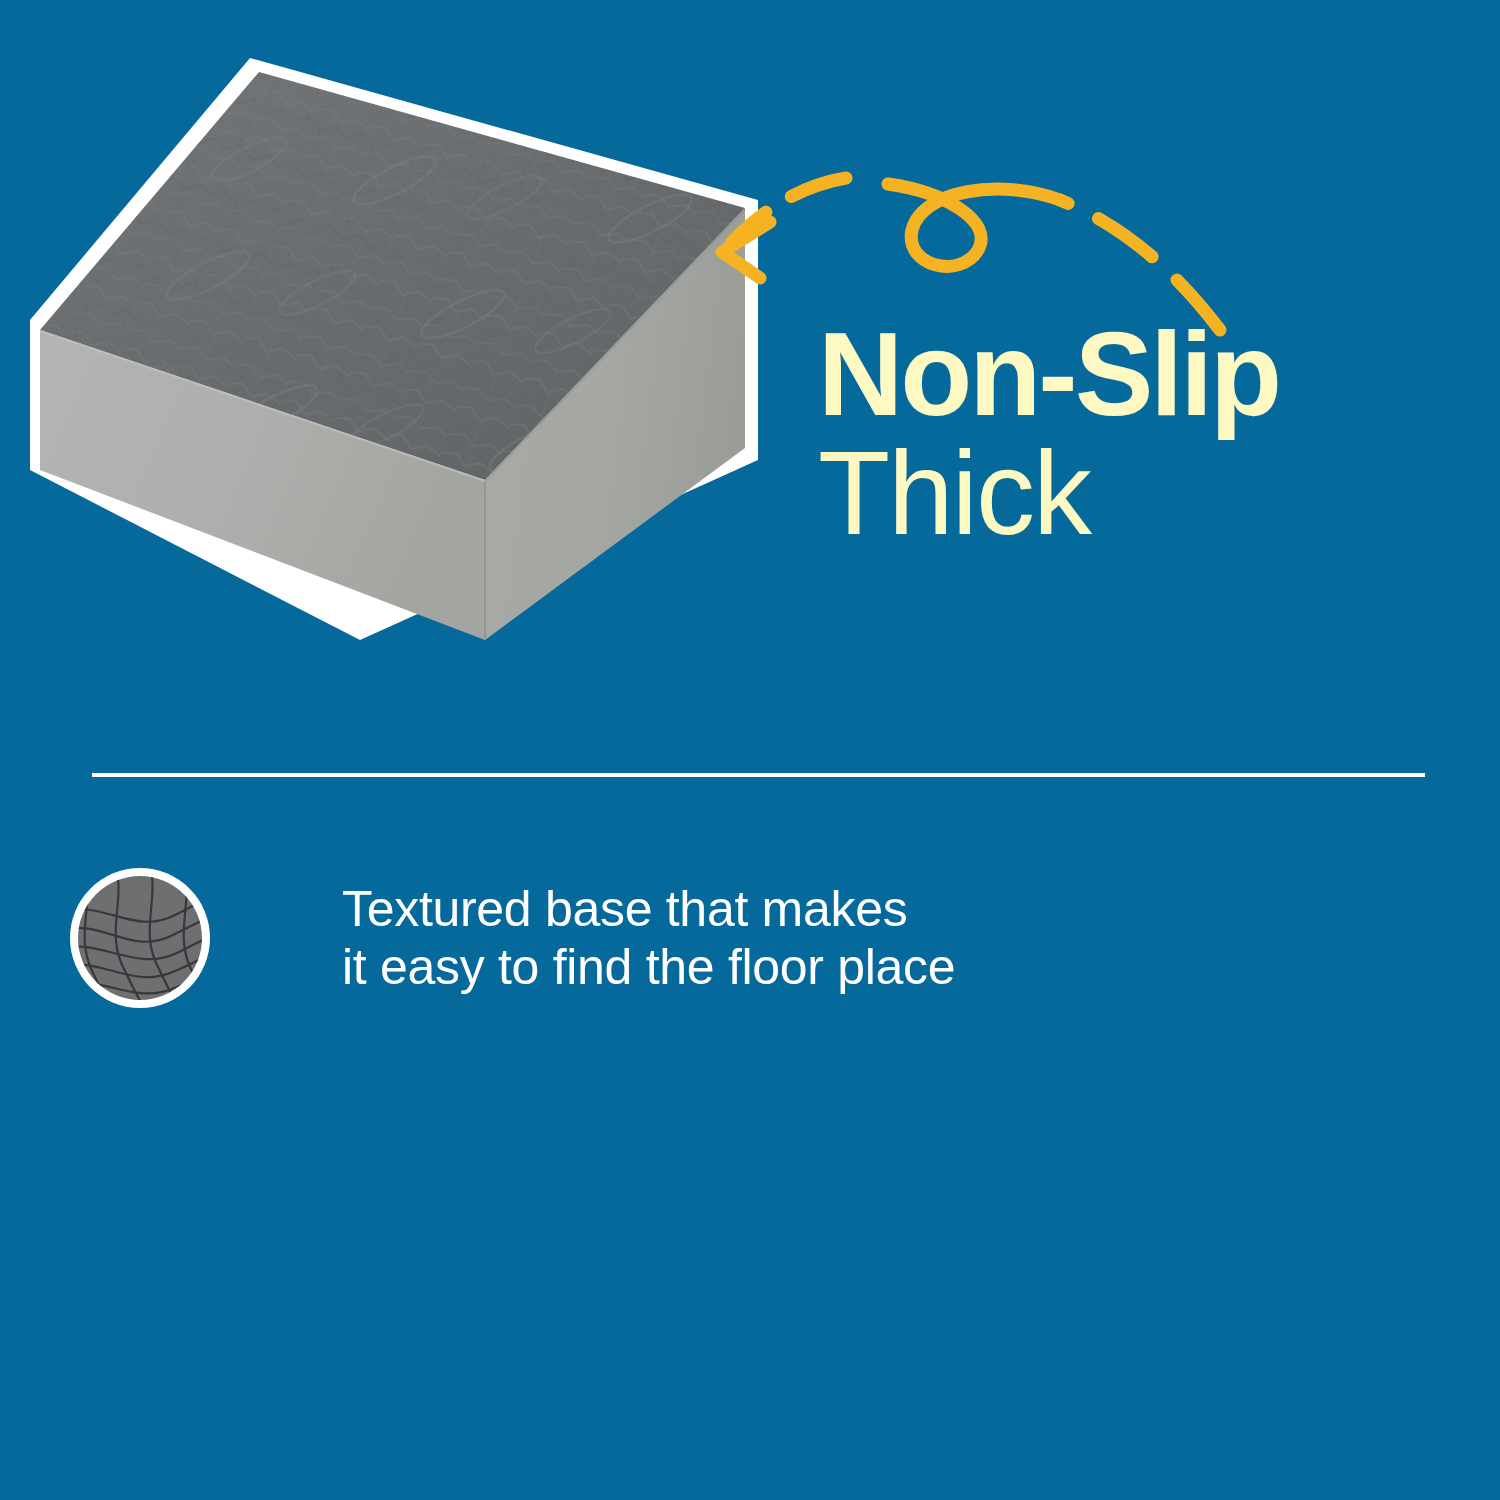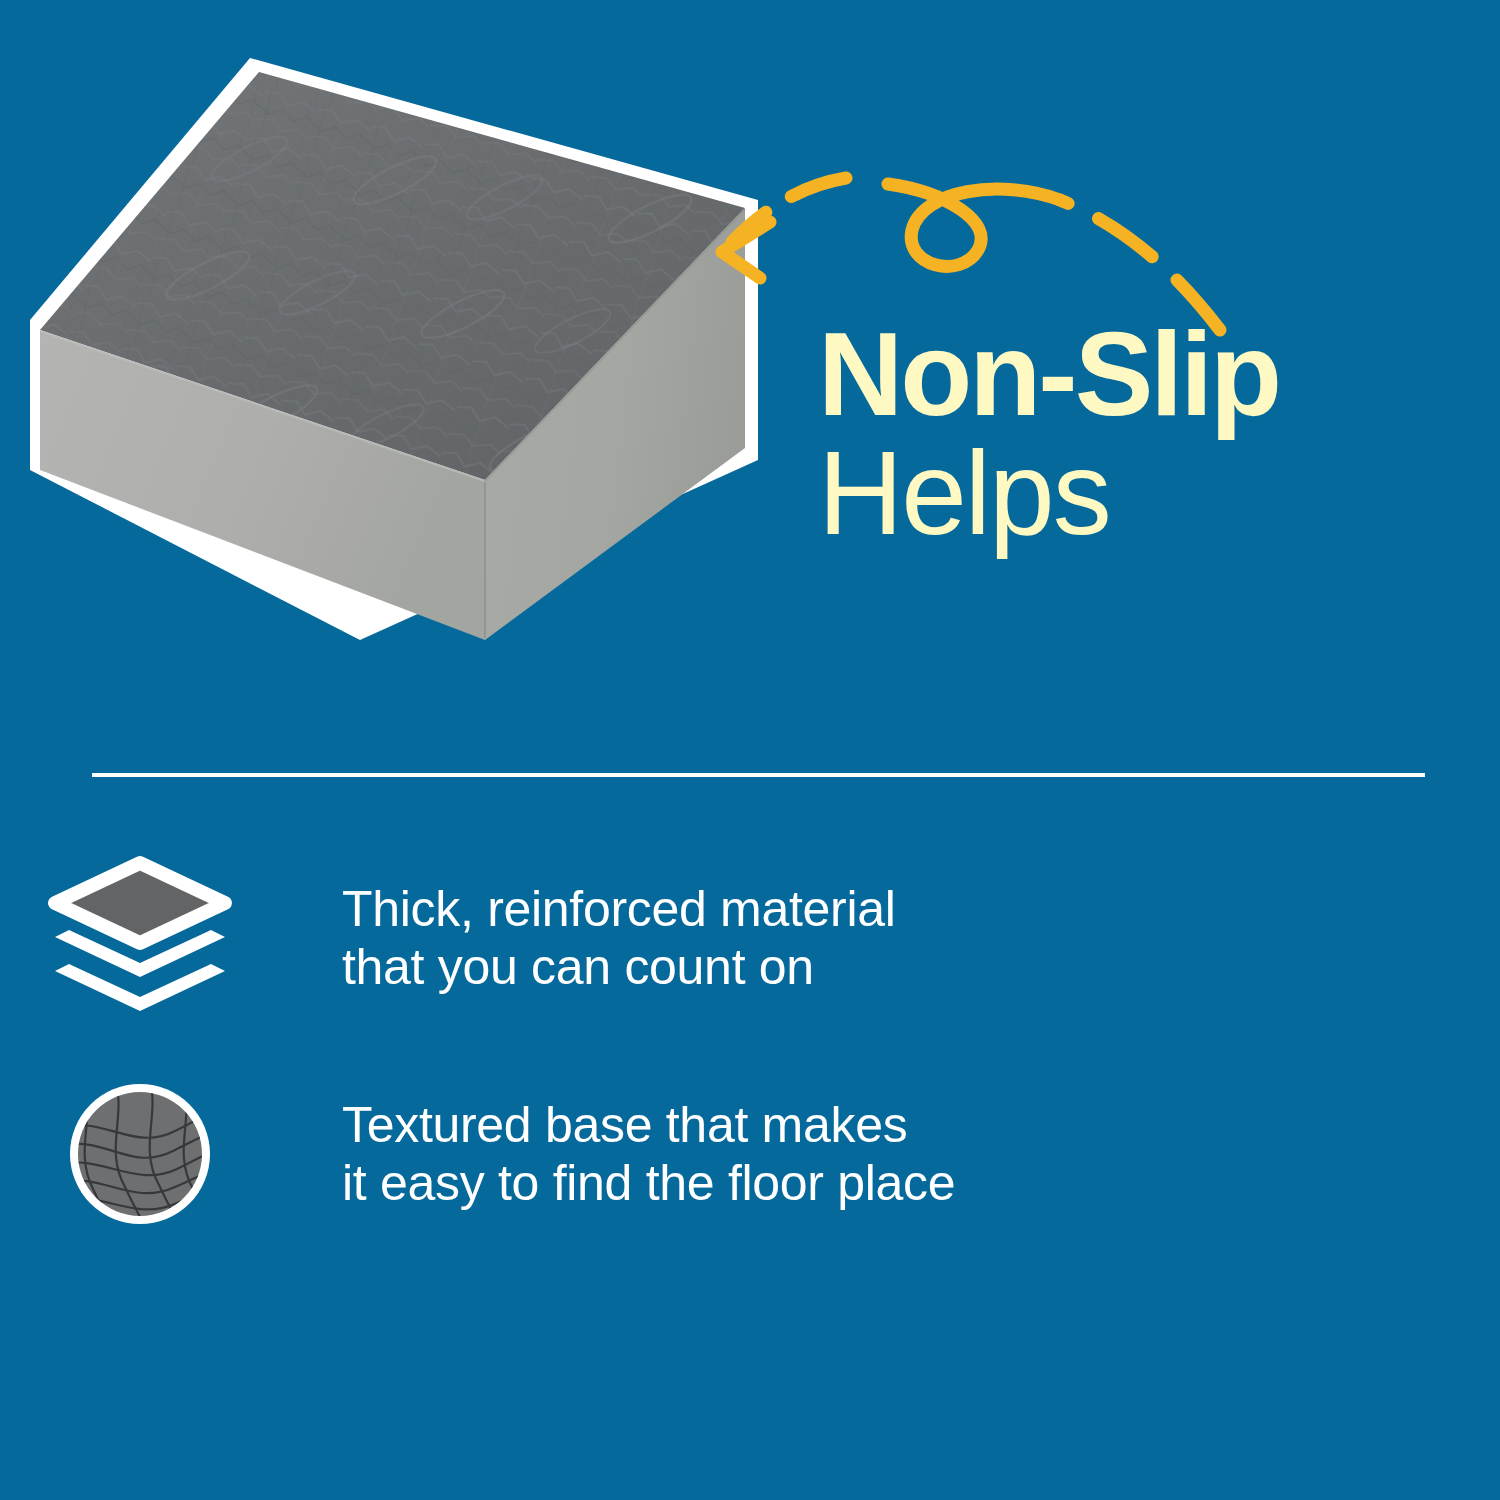--- a/index.html
+++ b/index.html
@@ -174,41 +174,27 @@
       <path d="M400 100 C 340 78, 262 90, 252 130 C 244 166, 300 180, 318 150 C 334 122, 286 92, 228 84"></path>
 
       <path d="M186 78 C 150 84, 110 102, 72 142" stroke-dasharray="58 30"></path>
 
       <path d="M110 122 L 62 152 L 100 178" stroke-linejoin="round"></path>
     </g>
   </svg>
 
   <div id="headline">
     <span class="line1">Non-Slip</span>
-    <span class="line2">Helps</span>
+    <span class="line2">Thick</span>
   </div>
 
   <div id="divider"></div>
 
   <div id="features">
 
-    <div class="feature-row">
-      <div class="feature-icon">
-        <svg width="190" height="170" viewBox="0 0 190 170">
-
-          <path d="M95 158 L10 118 L24 111 L95 144 L166 111 L180 118 Z" fill="#ffffff"></path>
-
-          <path d="M95 124 L10 84 L24 77 L95 110 L166 77 L180 84 Z" fill="#ffffff"></path>
-
-          <polygon points="95,10 180,50 95,90 10,50" fill="#636466" stroke="#ffffff" stroke-width="14" stroke-linejoin="round"></polygon>
-        </svg>
-      </div>
-      <div class="feature-text">Thick, reinforced material
-that you can count on</div>
-    </div>
 
     <div class="feature-row">
       <div class="feature-icon">
         <svg width="170" height="170" viewBox="0 0 170 170">
           <defs>
             <clipPath id="circClip">
               <circle cx="85" cy="85" r="62"></circle>
             </clipPath>
           </defs>
           <circle cx="85" cy="85" r="70" fill="#ffffff"></circle>

